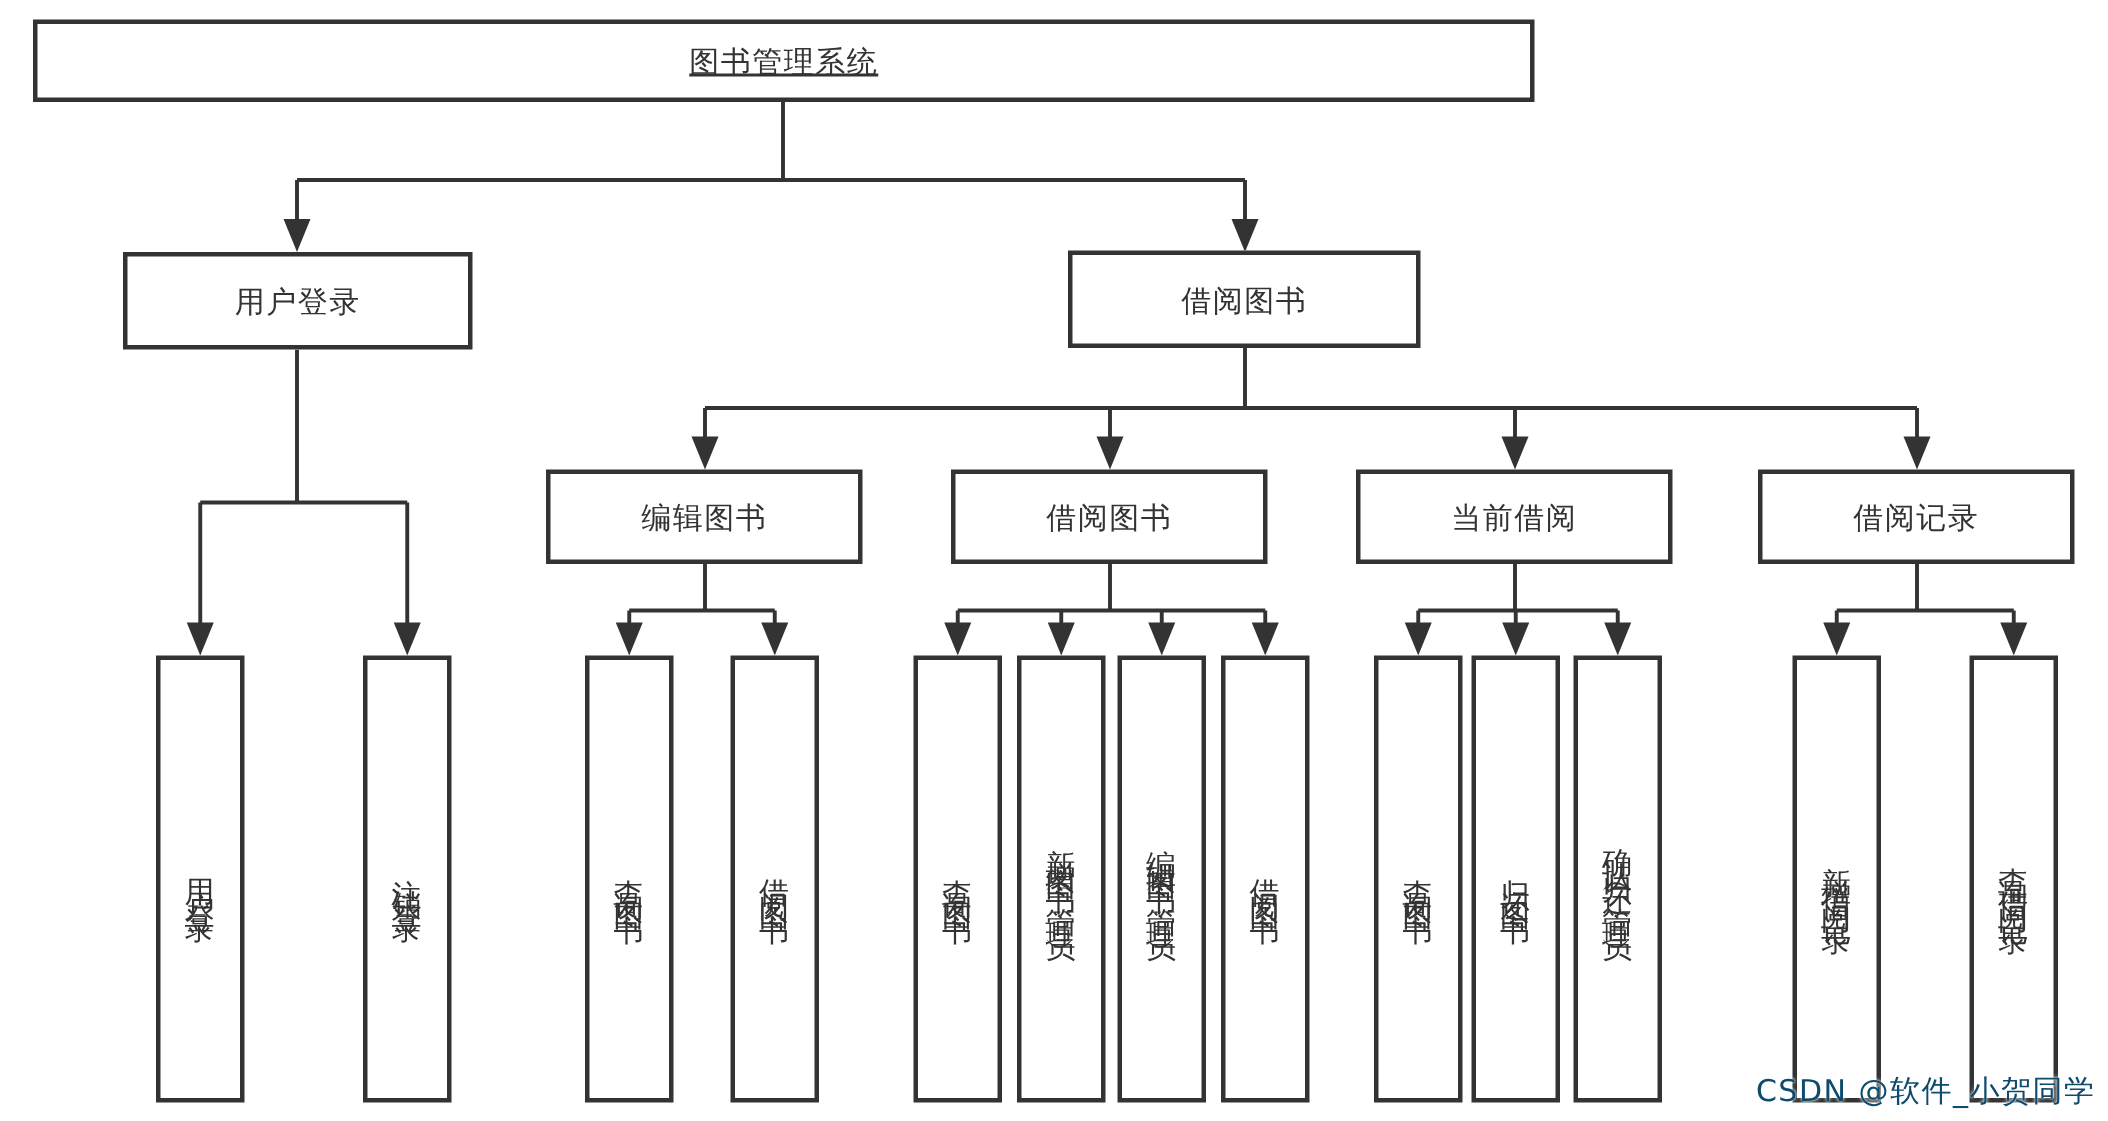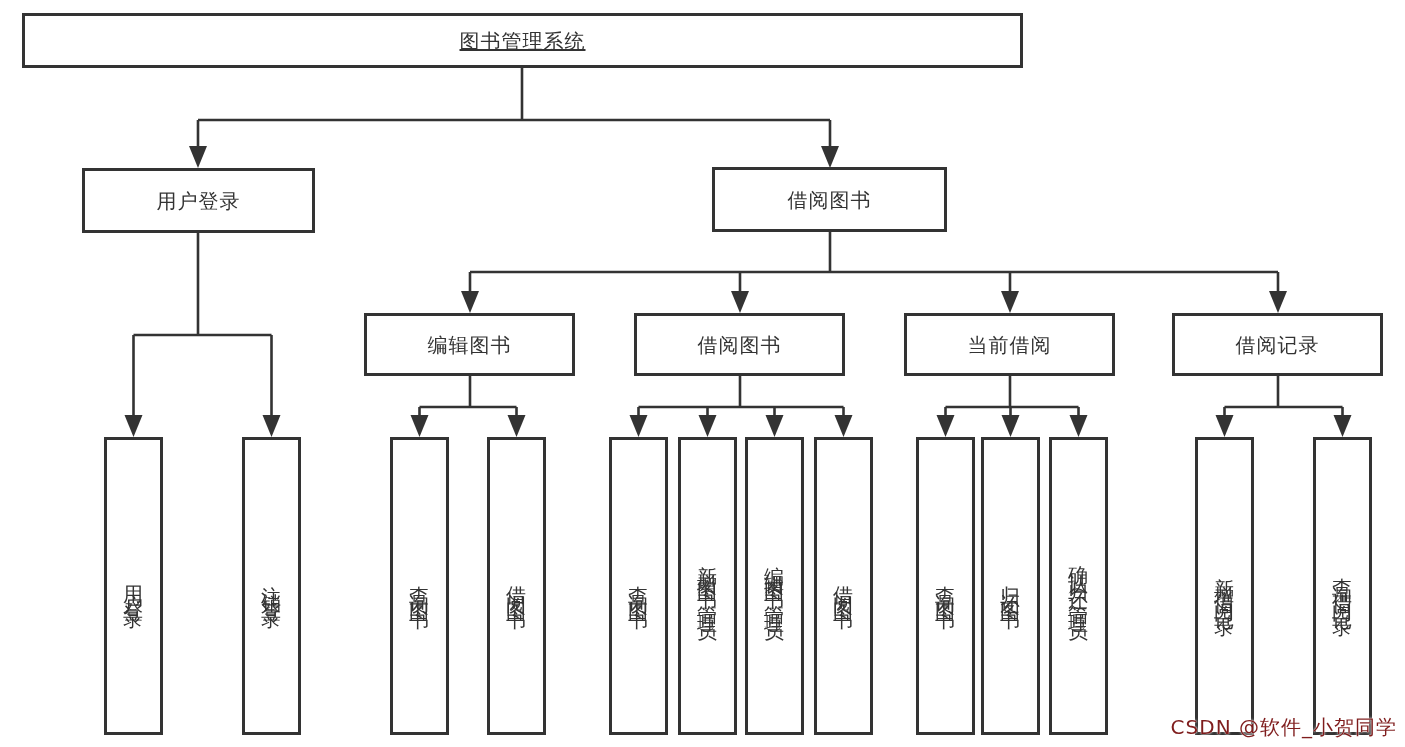--- a/index.html
+++ b/index.html
@@ -36,21 +36,21 @@
     text-orientation:mixed;
     font-size:20px;
     line-height:1;
     letter-spacing:8px;
   }
   #watermark{
     position:absolute;
     right:8px;
     top:714px;
     font-size:20px;
-    color:#7f1d1d;
+    color:#0c4a6e;
     letter-spacing:1px;
     text-shadow:0 0 3px #ffffff, 0 0 1px #ffffff;
     white-space:nowrap;
     z-index:5;
     text-align:right;
   }
 </style>
 </head>
 <body>
 

